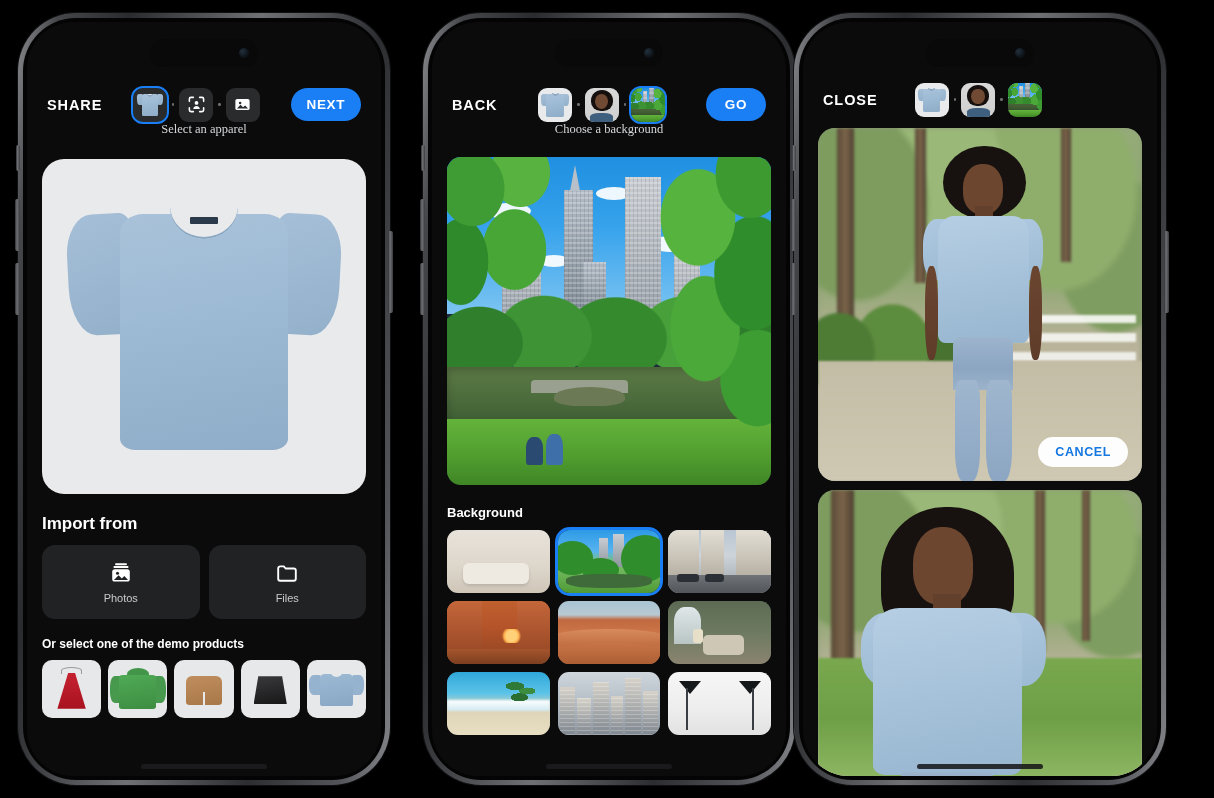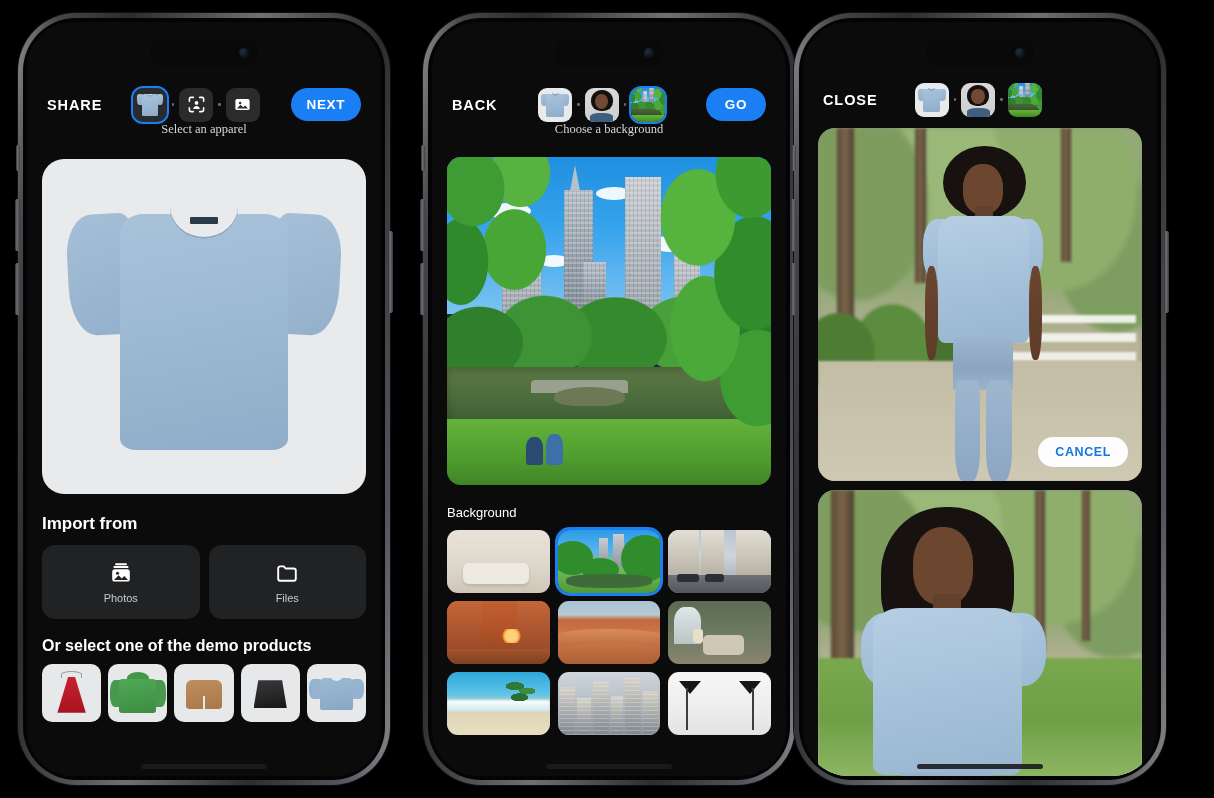--- a/index.html
+++ b/index.html
@@ -84,33 +84,33 @@
     margin:22px 15px 0 15px; height:335px; border-radius:22px;
     background:#e9eaec; position:relative; overflow:hidden;
   }
   .section-title { color:#fff; font-size:17px; font-weight:700; margin:20px 0 11px 15px; }
   .import-row { display:flex; gap:9px; padding:0 15px; }
   .import-tile {
     flex:1; height:74px; border-radius:13px; background:#212224;
     display:flex; flex-direction:column; align-items:center; justify-content:center; gap:7px;
   }
   .import-tile .lbl { color:#c9cacc; font-size:11px; }
-  .sub-title { color:#fff; font-size:16px; font-weight:700; margin:18px 0 9px 15px; }
+  .sub-title { color:#fff; font-size:12px; font-weight:700; margin:18px 0 9px 15px; }
   .demo-row { display:flex; gap:7px; padding:0 15px; }
   .demo-tile {
     flex:1; height:58px; border-radius:10px; background:#e7e8ea;
     position:relative; overflow:hidden;
   }
 
   
   .bg-preview {
     margin:20px 15px 0 15px; height:328px; border-radius:14px; overflow:hidden;
     position:relative; background:#1b2b3a;
   }
-  .bg-label { color:#fff; font-size:13px; font-weight:400; margin:20px 0 10px 15px; }
+  .bg-label { color:#fff; font-size:13px; font-weight:700; margin:20px 0 10px 15px; }
   .bg-grid { display:grid; grid-template-columns:repeat(3,1fr); gap:8px; padding:0 15px; }
   .bg-cell { height:63px; border-radius:11px; overflow:hidden; position:relative; background:#333; }
   .bg-cell.sel { outline:3px solid #1a7ef5; outline-offset:0; border-radius:12px; }
 
   
   .result-wrap { padding:14px 15px 0 15px; display:flex; flex-direction:column; gap:9px; }
   .result-card { border-radius:17px; overflow:hidden; position:relative; }
   .result-1 { height:353px; }
   .result-2 { height:290px; }
   .share-btn {

